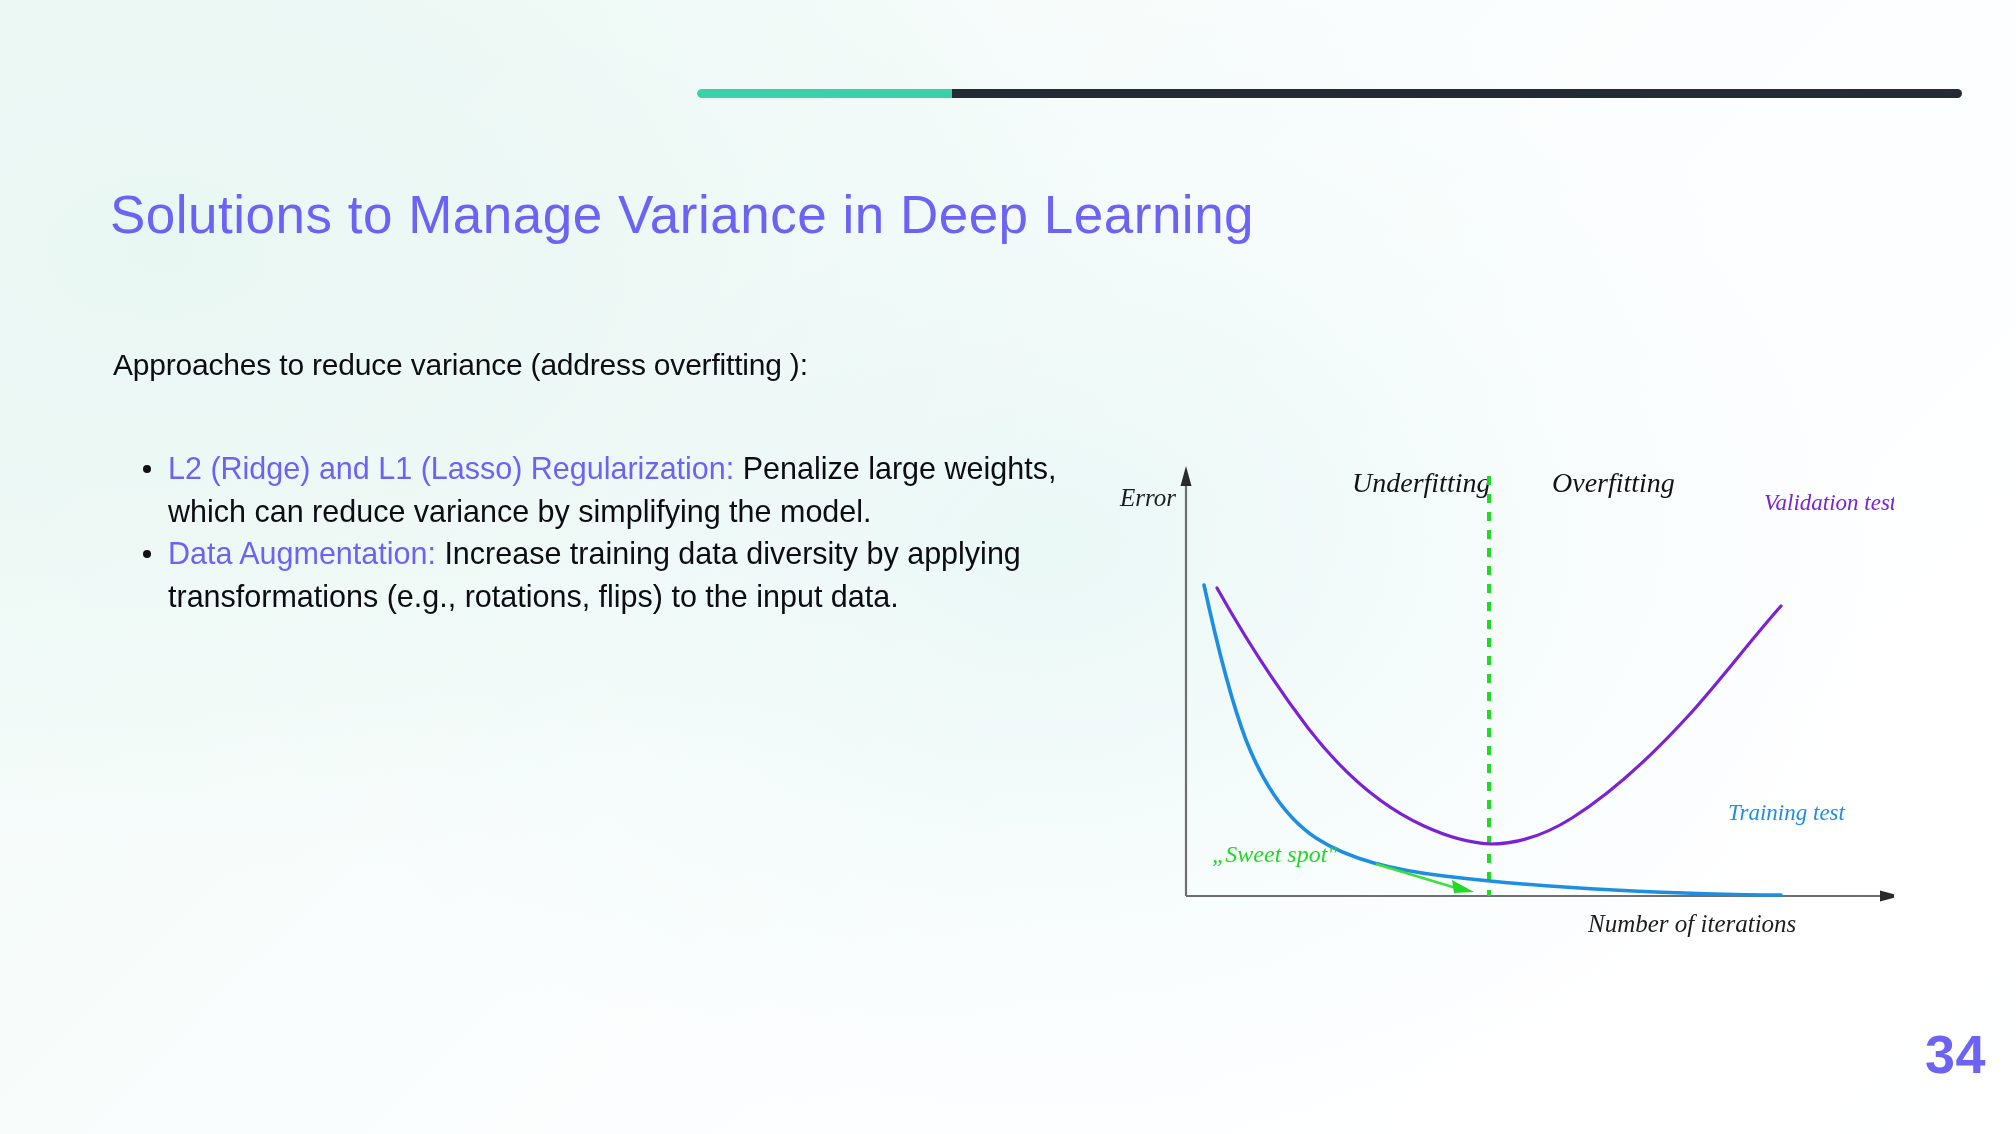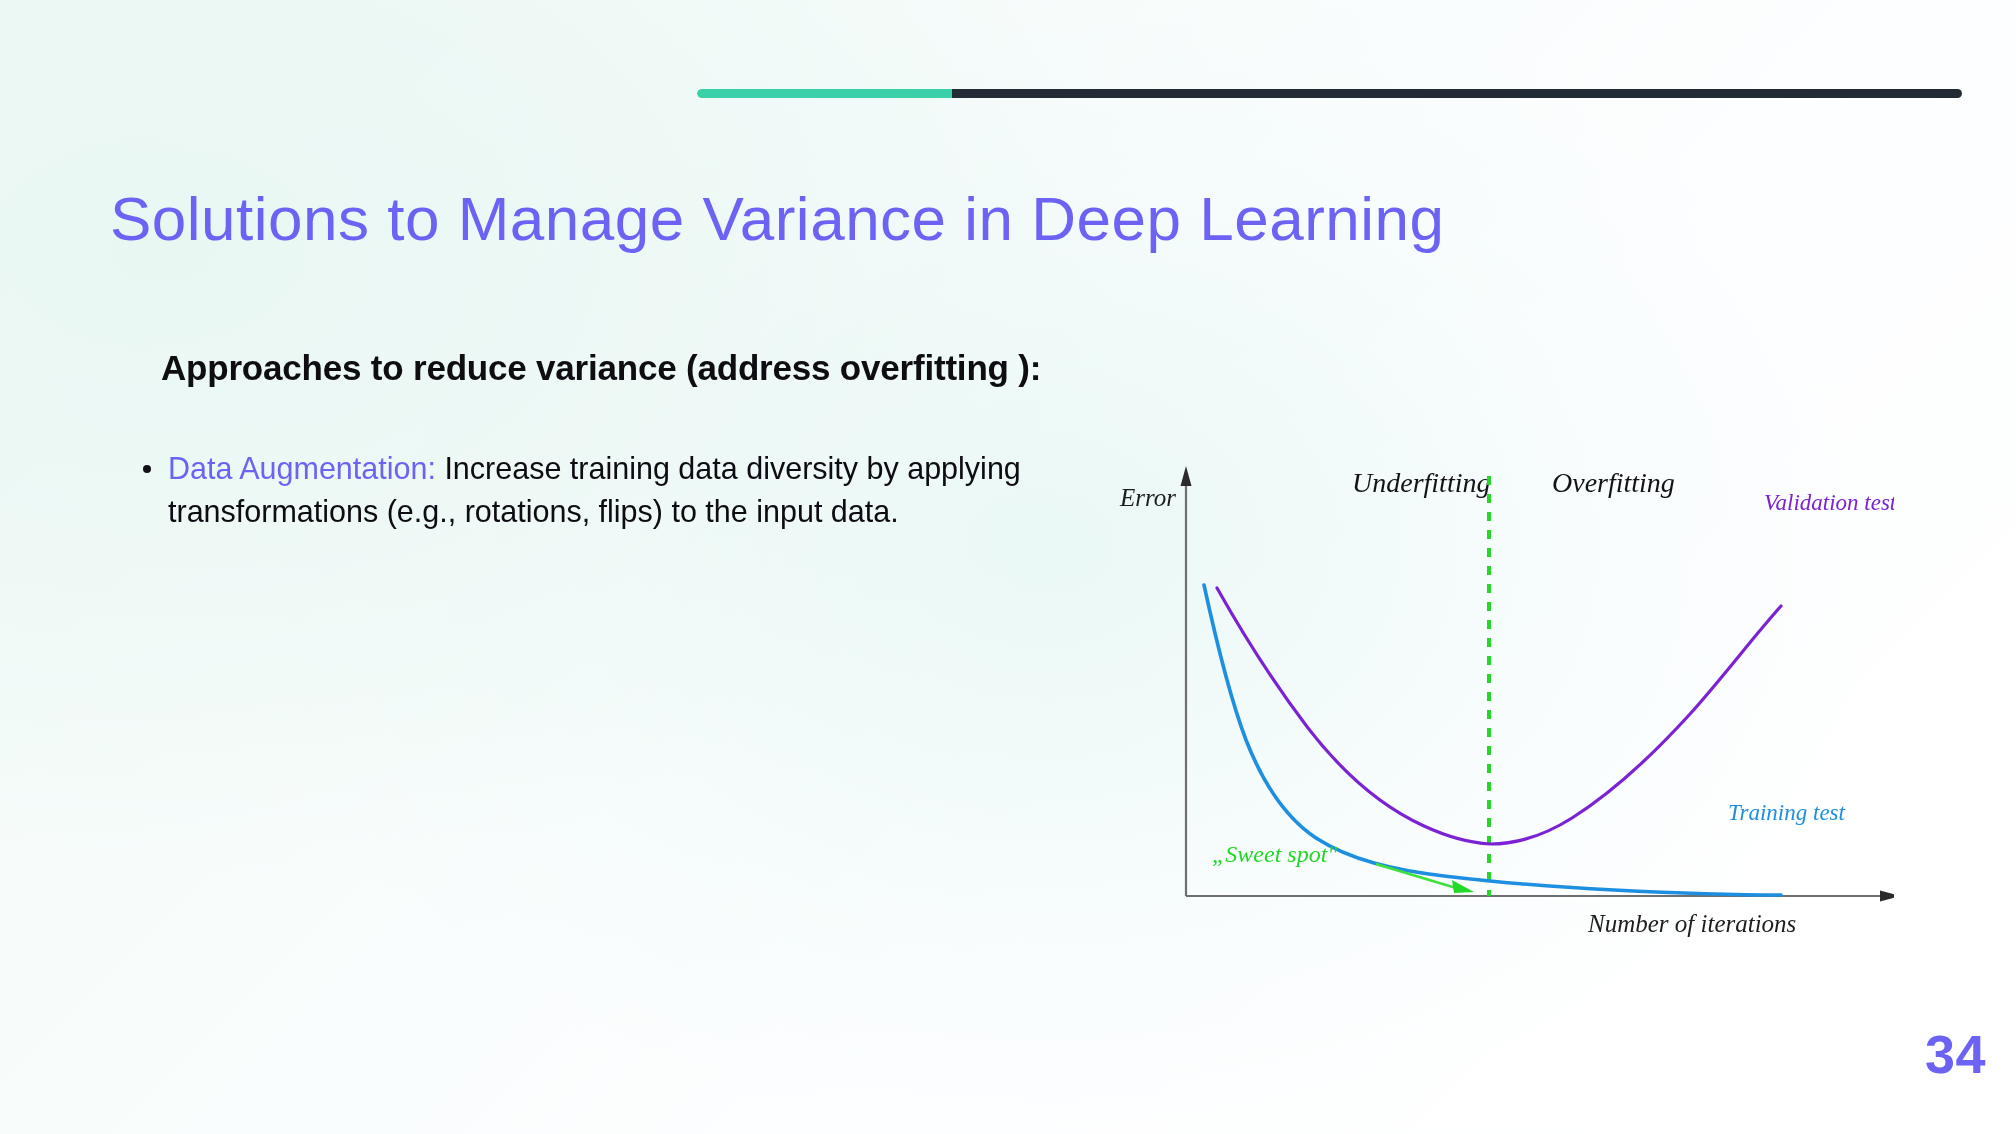--- a/index.html
+++ b/index.html
@@ -47,39 +47,38 @@
     height: 100%;
     background: #232b35;
     border-radius: 0 2px 2px 0;
   }
 
   
   #page-title {
     position: absolute;
     left: 110px;
     top: 186px;
-    font-size: 62px;
+    font-size: 53px;
     line-height: 1.08;
     letter-spacing: 0.5px;
     color: #6c63f5;
     font-weight: 400;
     white-space: nowrap;
   }
 
   
   #section-heading {
     position: absolute;
     left: 113px;
     top: 348px;
-    font-size: 35px;
-    font-weight: bold;
+    font-size: 30px;
+    font-weight: normal;
     color: #0d0d12;
     letter-spacing: -0.2px;
     white-space: nowrap;
-    margin-left: 48px;
   }
 
   
   #bullet-list {
     position: absolute;
     left: 130px;
     top: 447px;
     width: 980px;
     margin: 0;
     padding: 0;
@@ -139,20 +138,23 @@
     <div class="seg-accent"></div>
     <div class="seg-dark"></div>
   </div>
 
   <div id="page-title">Solutions to Manage Variance in Deep Learning</div>
 
   <div id="section-heading">Approaches to reduce variance (address overfitting ):</div>
 
   <ul id="bullet-list">
     <li>
+      <span class="term">L2 (Ridge) and L1 (Lasso) Regularization:</span><span class="body"> Penalize large weights, which can reduce variance by simplifying the model.</span>
+    </li>
+    <li>
       <span class="term">Data Augmentation:</span><span class="body"> Increase training data diversity by applying transformations (e.g., rotations, flips) to the input data.</span>
     </li>
   </ul>
 
   <div id="figure">
     <svg width="800" height="500" viewBox="0 0 800 500" xmlns="http://www.w3.org/2000/svg">
 
       <g>
         <line x1="92" y1="42" x2="92" y2="456" stroke="#6f6f6f" stroke-width="2.2"></line>
         <polygon points="92,26 86.5,46 97.5,46" fill="#2b2b2b"></polygon>

